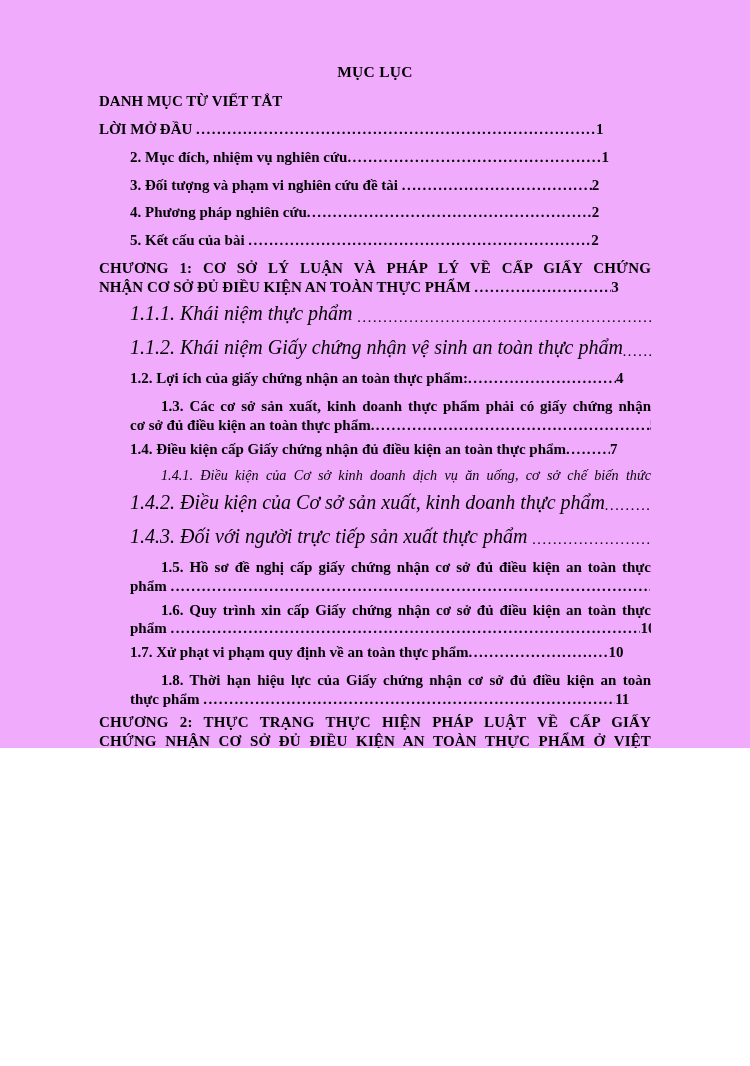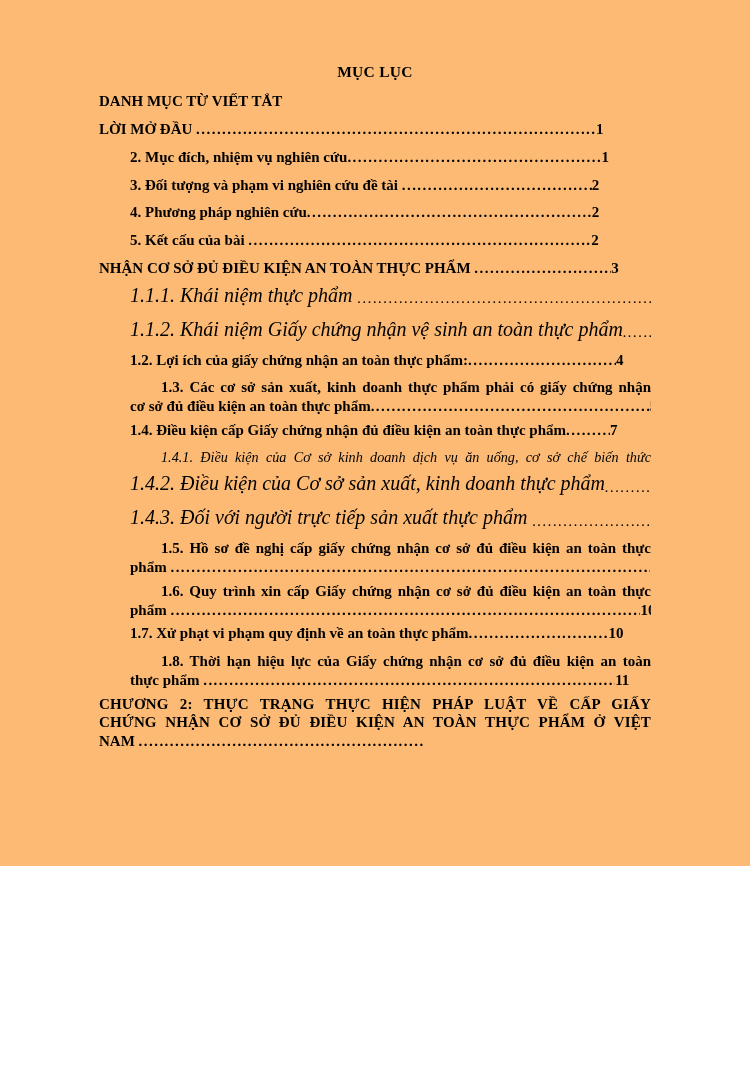--- a/index.html
+++ b/index.html
@@ -7,22 +7,22 @@
     padding: 0;
     background: #ffffff;
   }
   body {
     font-family: "Liberation Serif", "DejaVu Serif", serif;
     color: #000000;
   }
   #page {
     position: relative;
     width: 750px;
-    height: 866px;
-    background: #fdba74;
+    height: 748px;
+    background: #f0abfc;
     overflow: hidden;
     box-sizing: border-box;
   }
   #content {
     position: absolute;
     left: 99px;
     top: 62px;
     width: 552px;
   }
 
@@ -174,20 +174,21 @@
 
     <div class="line lvl1">
       <span class="txt">4. Phương pháp nghiên cứu</span><span class="leader" style="width:285px"></span><span class="pg">2</span>
     </div>
 
     <div class="line lvl1">
       <span class="txt">5. Kết cấu của bài </span><span class="leader" style="width:343px"></span><span class="pg">2</span>
     </div>
 
     <div class="block lvl0 chapterhead tight">
+      <div class="justified">CHƯƠNG 1:  CƠ SỞ LÝ LUẬN VÀ PHÁP LÝ VỀ CẤP GIẤY CHỨNG</div>
       <div class="line lvl0 cont" style="margin-bottom:0">
         <span class="txt">NHẬN CƠ SỞ ĐỦ ĐIỀU KIỆN AN TOÀN THỰC PHẨM </span><span class="leader" style="width:137px"></span><span class="pg">3</span>
       </div>
     </div>
 
 
     <div class="line lvl2">
       <span class="txt">1.1.1. Khái niệm thực phẩm </span><span class="leader" style="width:326px"></span><span class="pg">3</span>
     </div>
 

